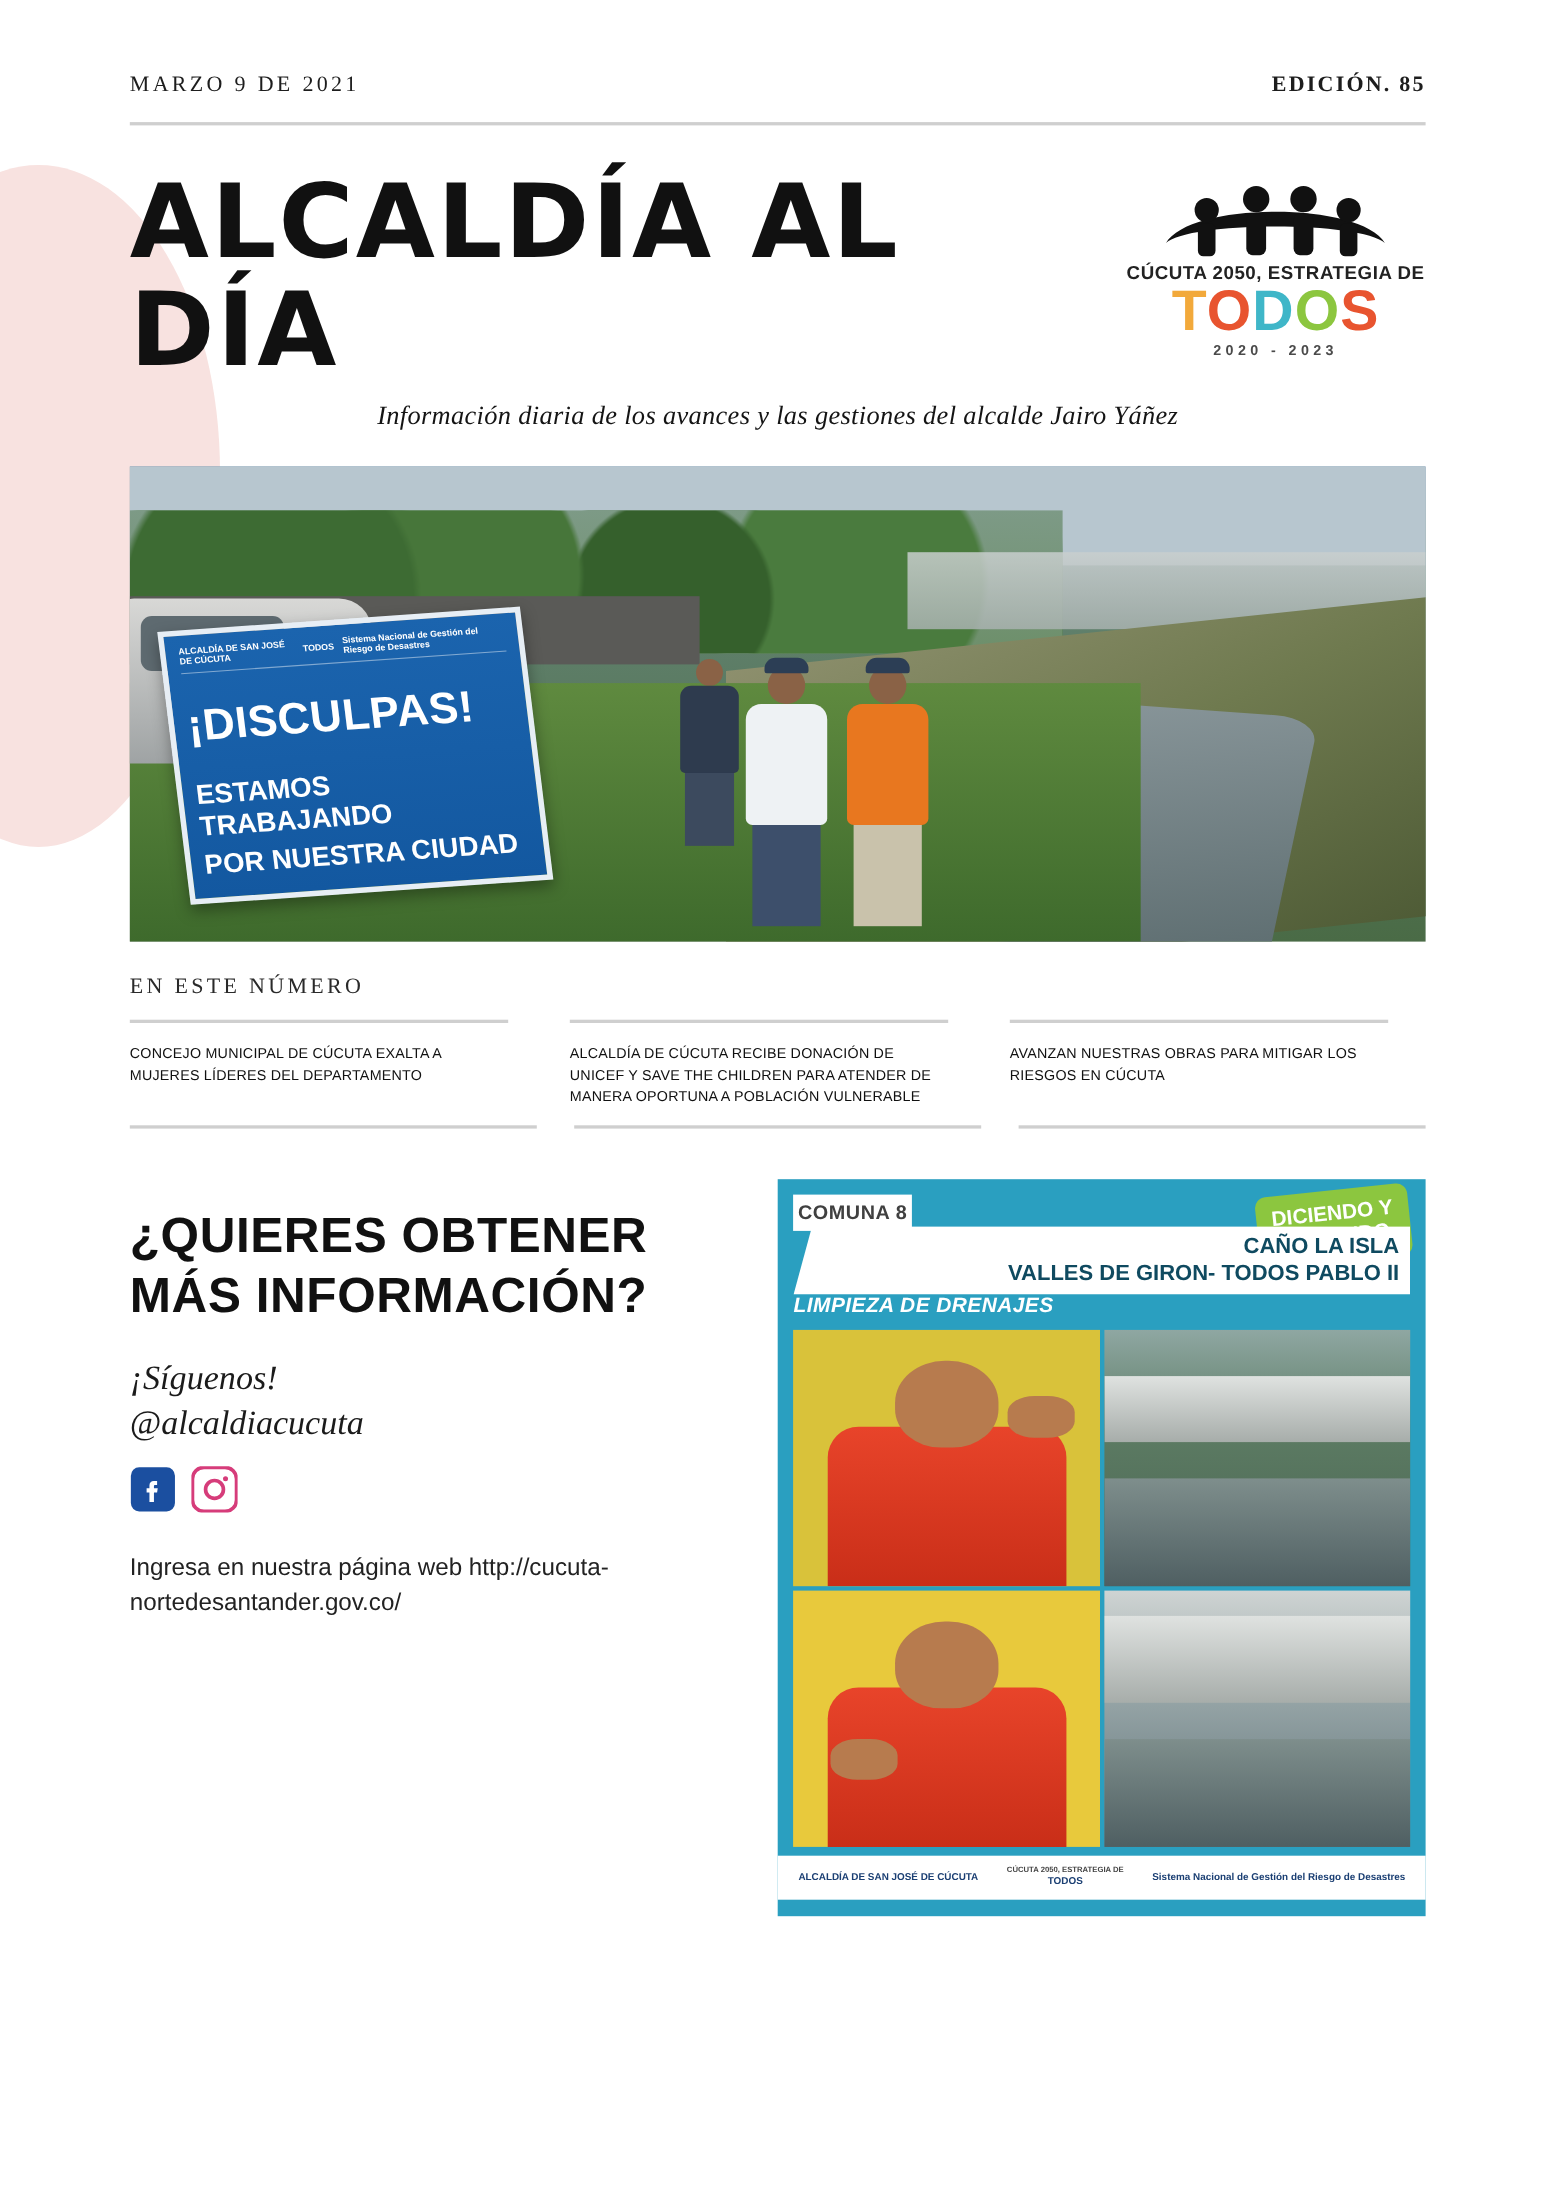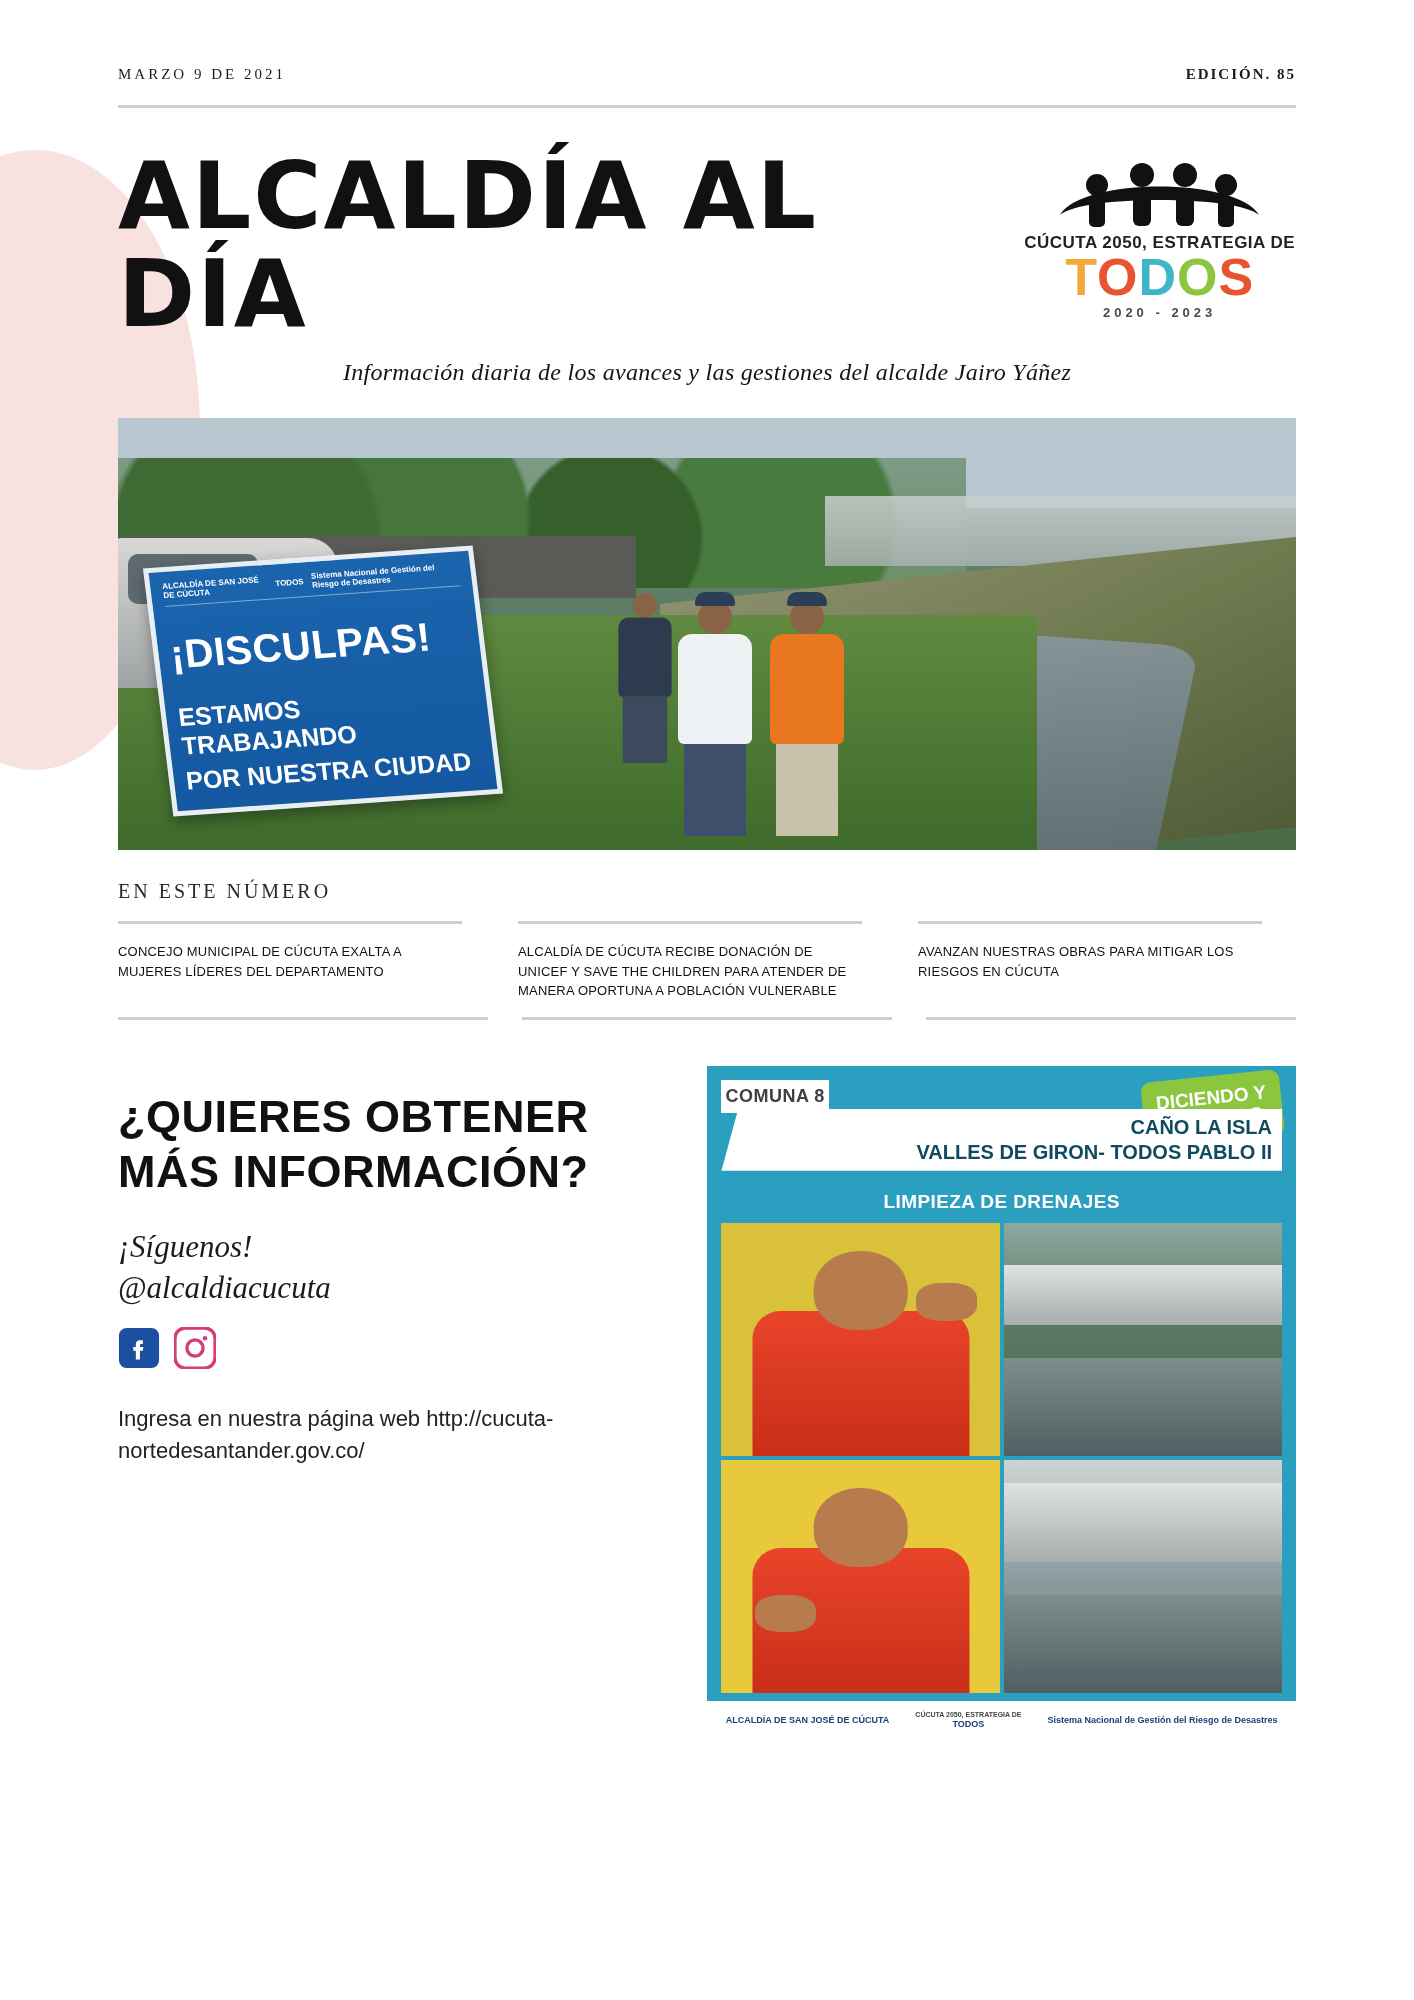--- a/index.html
+++ b/index.html
@@ -27,21 +27,21 @@
     position: relative;
     z-index: 2;
     padding: 0 118px;
   }
   
   .topbar {
     display: flex;
     justify-content: space-between;
     align-items: baseline;
     padding-top: 66px;
-    font-size: 15px;
+    font-size: 20px;
     letter-spacing: 3px;
     color: #1d1d1d;
     font-family: "Liberation Serif", serif;
   }
   .topbar .edition { font-weight: 700; letter-spacing: 2px;}
   .rule {
     height: 3px;
     background: #cfcfcf;
     margin-top: 22px;
   }
@@ -258,25 +258,26 @@
     color:#0f4a60;
     font-weight:800;
     font-size:20px;
     text-align:right;
     line-height:1.25;
     padding:6px 10px;
     margin-top:-4px;
     clip-path: polygon(3% 0, 100% 0, 100% 100%, 0 100%);
   }
   .flyer .sub {
-    text-align:center;
+    text-align:left;
     font-weight:800;
     font-size:19px;
-    margin-top:20px;
+    margin-top:0;
     letter-spacing:.4px;
+    font-style:italic;
   }
   .bubble {
     position:absolute;
     right: 14px;
     top: 10px;
     background:#8cc63f;
     color:#fff;
     font-weight:800;
     font-size:19px;
     line-height:1.1;

